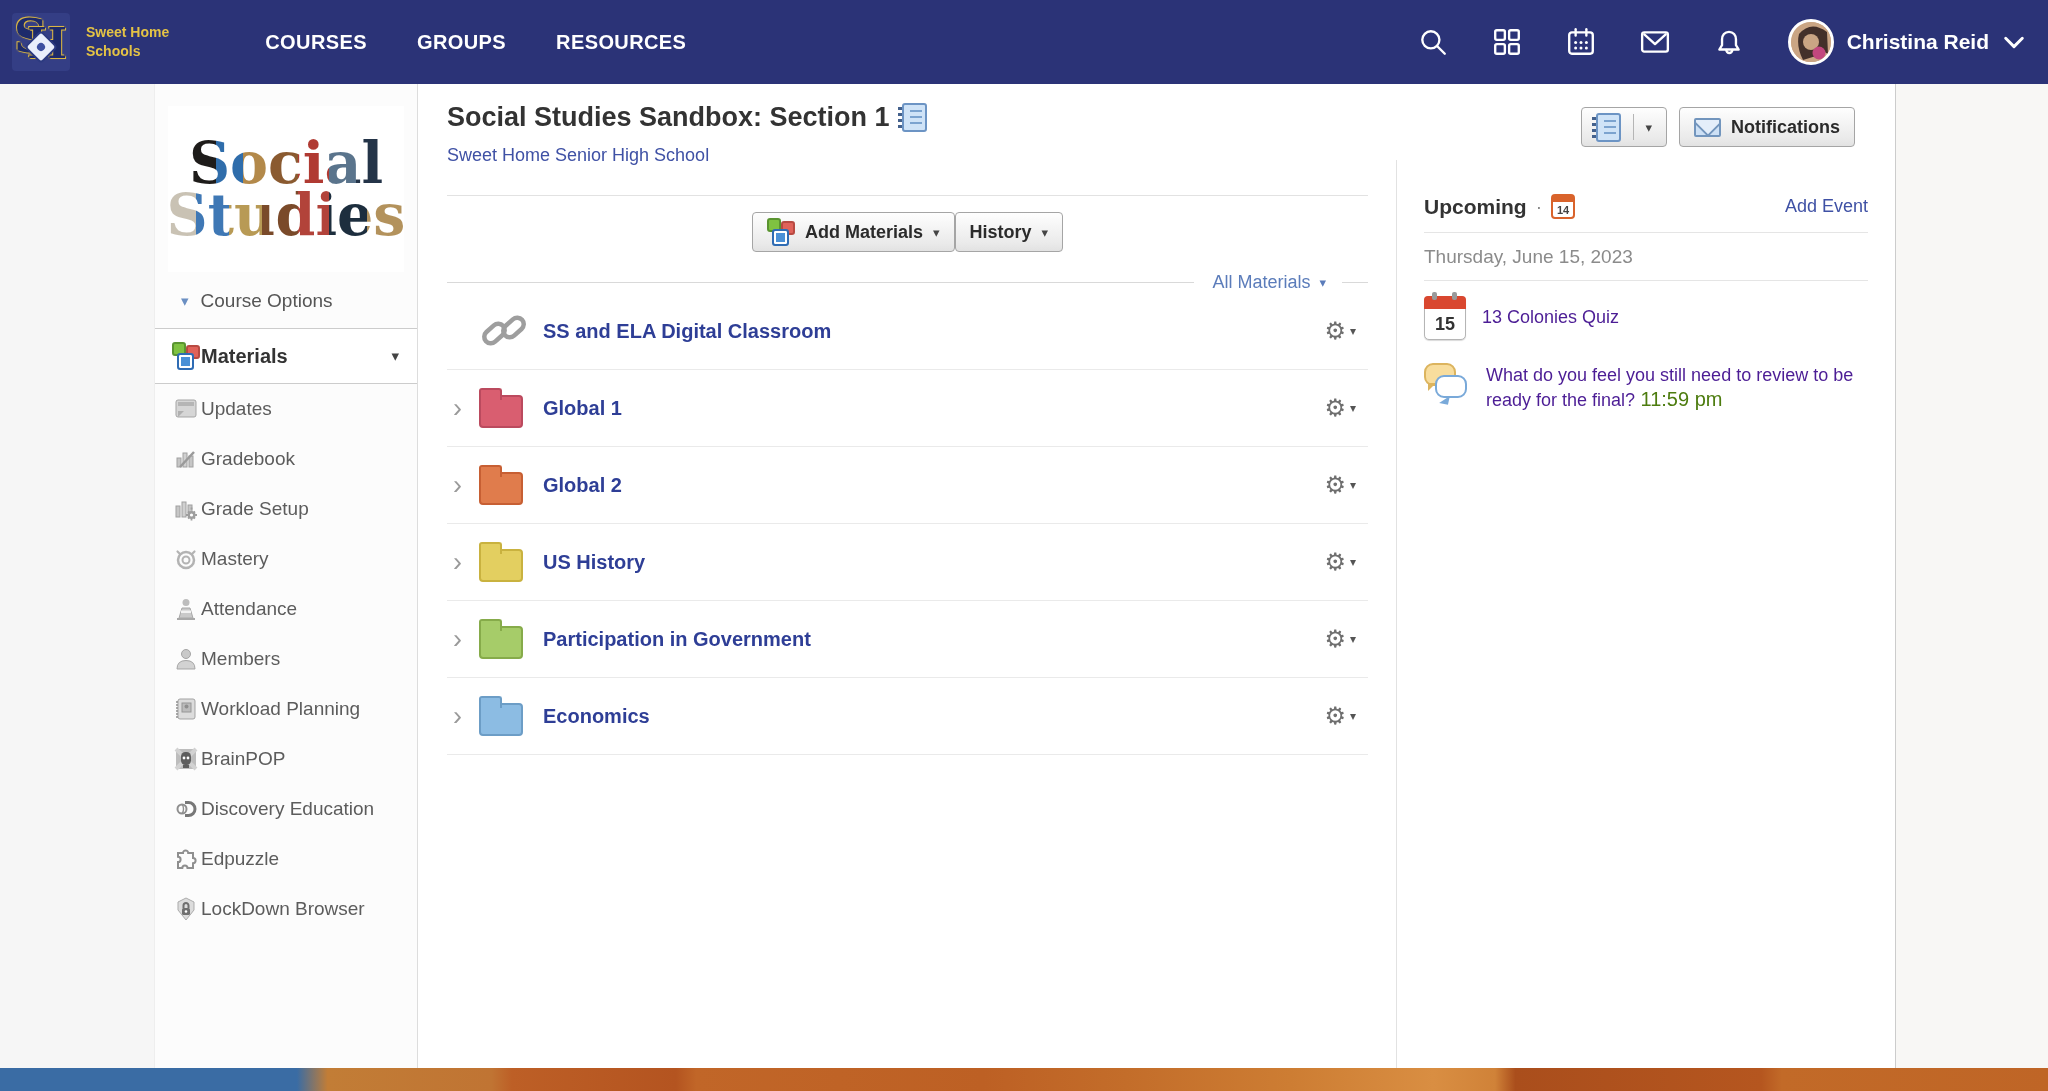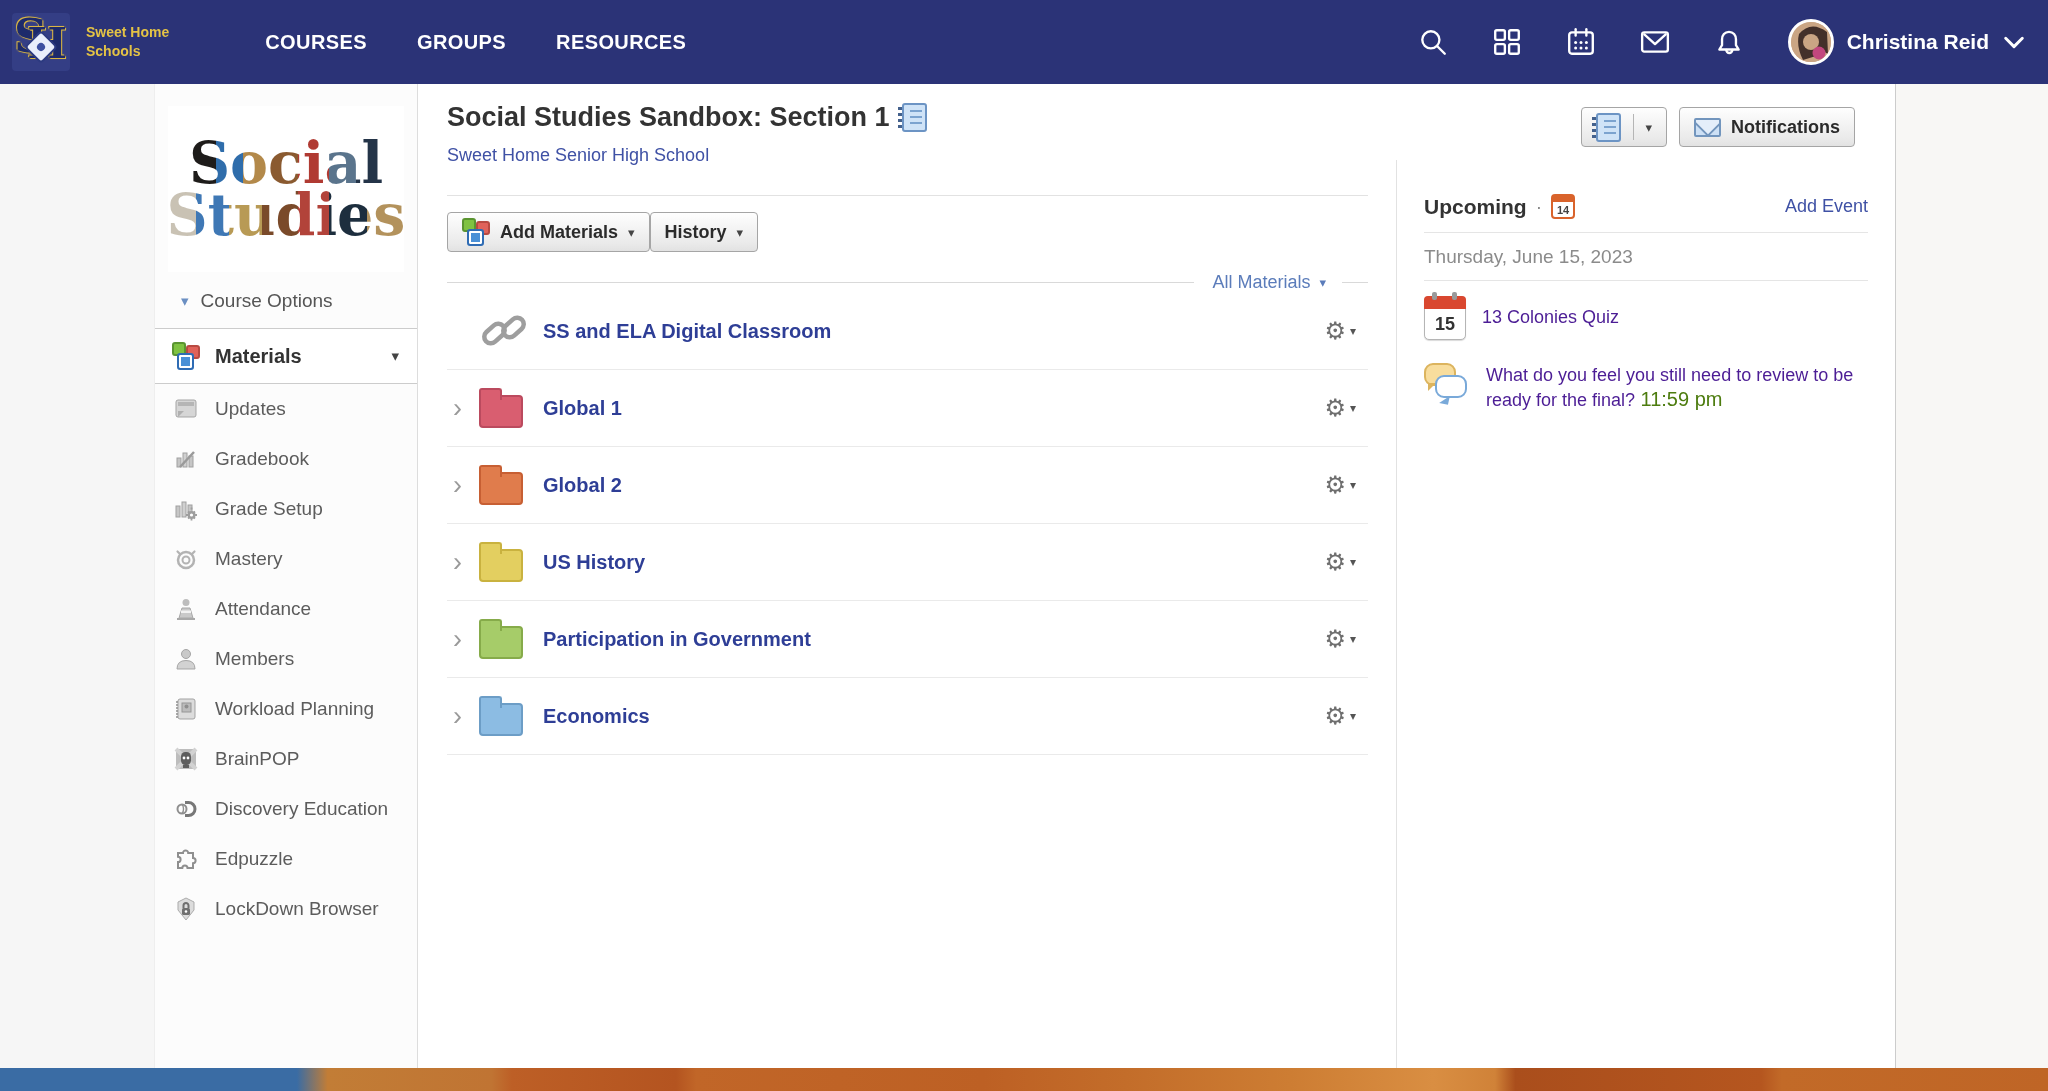--- a/index.html
+++ b/index.html
@@ -50,21 +50,21 @@
              background:linear-gradient(90deg,#1e1c1a 0 14%,#2f6dab 14% 28%,#b3894a 28% 42%,
                #8a5a30 42% 56%,#b03a32 56% 72%,#5a748c 72% 86%,#243448 86% 100%);
              -webkit-background-clip:text; background-clip:text; color:transparent; }
   .ci-word.w2 { background:linear-gradient(90deg,#c9c2b4 0 12%,#3f78b5 12% 26%,#b89a55 26% 40%,
                #7a4a2a 40% 55%,#b2433a 55% 68%,#1d2e3e 68% 84%,#b3925c 84% 100%);
              -webkit-background-clip:text; background-clip:text; color:transparent; }
   .course-options { display:flex; align-items:center; gap:12px; margin:18px 0 16px 26px;
                     font-size:19px; color:#555; cursor:pointer; }
   .co-caret { color:#6b8fc2; font-size:15px; font-family:"DejaVu Sans", sans-serif; }
   .menu { list-style:none; }
-  .menu-item { display:flex; align-items:center; gap:14px; height:50px; padding-left:16px;
+  .menu-item { display:flex; align-items:center; height:50px; padding-left:16px;
                font-size:19px; color:#5c5c5c; cursor:pointer; }
   .menu-item.selected { height:56px; background:#fff; border-top:1px solid #ccc; border-bottom:1px solid #ccc;
                         font-size:20px; font-weight:bold; color:#333; position:relative; }
   .menu-item.selected .mi-caret { position:absolute; right:18px; color:#444; font-size:15px;
                         font-family:"DejaVu Sans", sans-serif; }
   .mi-icon { width:30px; height:30px; display:flex; align-items:center; justify-content:center; flex:0 0 auto; }
 
   
   .ico-materials { position:relative; width:28px; height:28px; display:inline-block; }
   .ico-materials .m-green { position:absolute; left:0; top:0; width:14px; height:14px;
@@ -91,21 +91,21 @@
   .btn .caret { font-size:13px; color:#444; font-family:"DejaVu Sans", sans-serif; }
   .btn-split-caret { border-left:1px solid #b5b5b5; padding-left:11px; margin-left:2px; height:26px;
                      display:flex; align-items:center; }
   .mail-blue { width:27px; height:19px; background:#cde0f5; border:2px solid #7295bd; border-radius:2px;
                position:relative; overflow:hidden; }
   .mail-blue::before { content:""; position:absolute; left:0px; top:-12px; width:20px; height:20px;
                transform:rotate(45deg); border:2px solid #7295bd; background:#e4eefa; }
 
   
   .materials-panel { position:absolute; left:28px; top:111px; width:921px; border-top:1px solid #e2e2e2; }
-  .toolbar { margin-top:16px; display:flex; gap:0; }
+  .toolbar { margin-top:16px; display:flex; gap:0;justify-content:center; }
   .filter-row { margin-top:20px; display:flex; align-items:center; }
   .filter-line { flex:1; height:1px; background:#d9d9d9; margin-right:18px; }
   .filter-label { font-size:18px; color:#5b7cba; cursor:pointer; }
   .filter-caret { font-size:13px; color:#5b7cba; margin-left:9px; font-family:"DejaVu Sans", sans-serif; cursor:pointer; }
   .filter-dash { width:26px; height:1px; background:#d9d9d9; margin-left:16px; }
 
   .mrow { display:flex; align-items:center; height:77px; border-bottom:1px solid #eaeaea;
           position:relative; padding-left:6px; }
   .mrow .chev { width:26px; font-size:27px; color:#9a9a9a; cursor:pointer; line-height:1; }
   .mrow .chev.hidden { visibility:hidden; }

